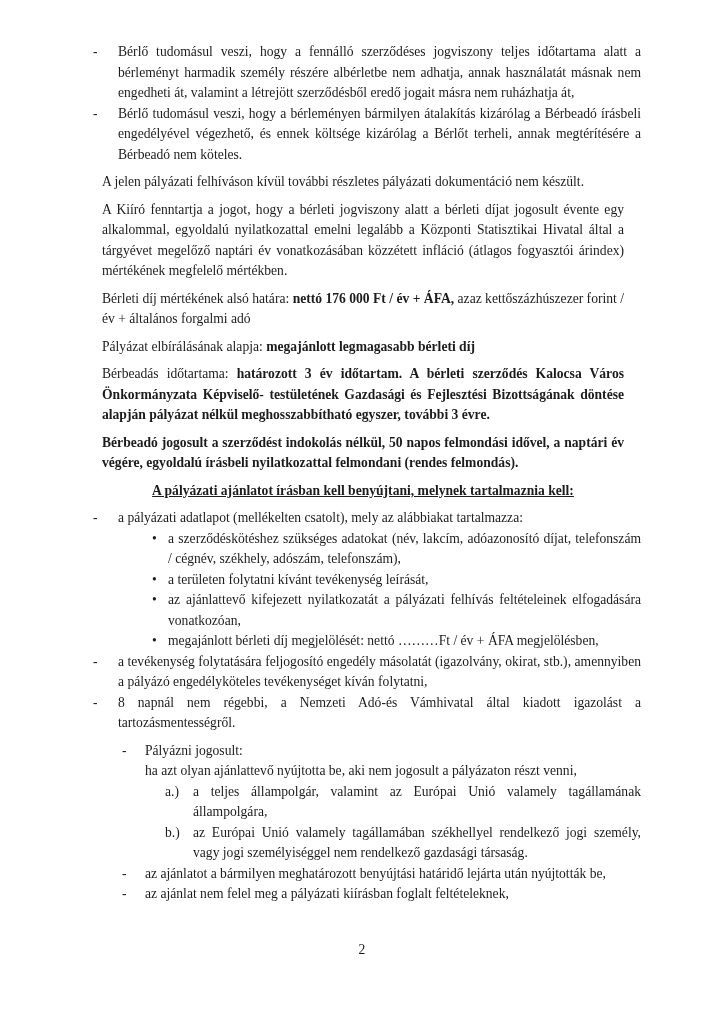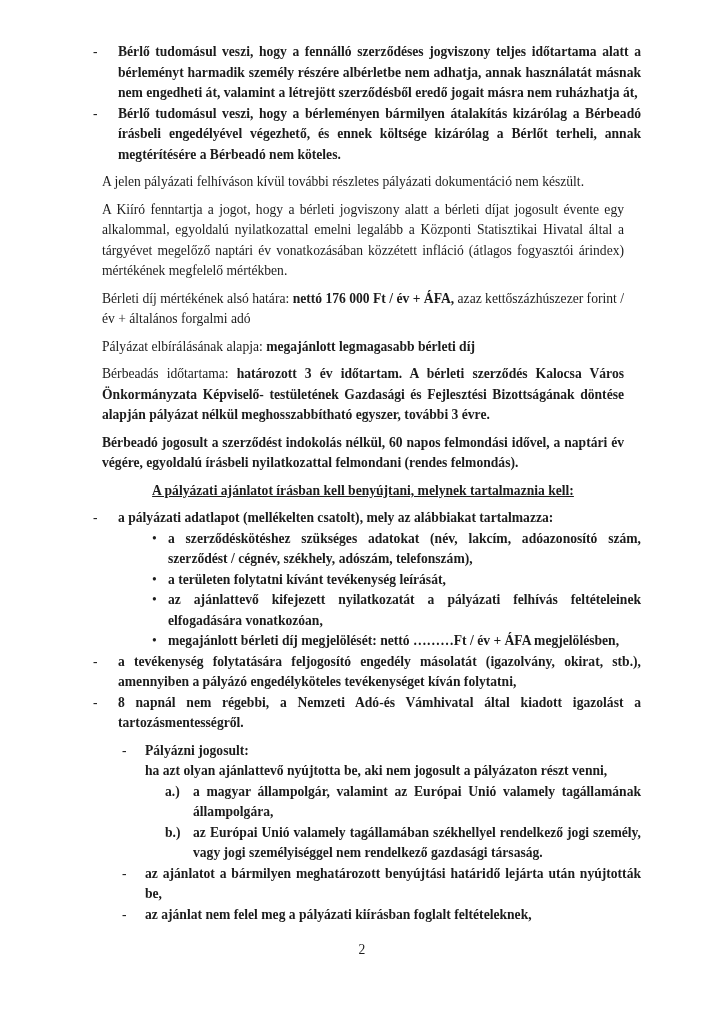--- a/index.html
+++ b/index.html
@@ -51,21 +51,20 @@
     width: 23px;
   }
   .abc-item > .marker {
     margin-left: 20px;
     width: 28px;
   }
   .txt {
     flex: 1 1 auto;
     text-align: justify;
     min-width: 0;
-    font-weight: bold;
   }
   .page-number {
     position: absolute;
     left: 0;
     right: 0;
     top: 940px;
     text-align: center;
   }
 </style>
 </head>
@@ -88,32 +87,32 @@
     <p class="para">A jelen pályázati felhíváson kívül további részletes pályázati dokumentáció nem készült.</p>
 
     <p class="para">A Kiíró fenntartja a jogot, hogy a bérleti jogviszony alatt a bérleti díjat jogosult évente egy alkalommal, egyoldalú nyilatkozattal emelni legalább a Központi Statisztikai Hivatal által a tárgyévet megelőző naptári év vonatkozásában közzétett infláció (átlagos fogyasztói árindex) mértékének megfelelő mértékben.</p>
 
     <p class="para"><span>Bérleti díj mértékének alsó határa: </span><span class="b">nettó 176 000 Ft / év + ÁFA,</span><span> azaz kettőszázhúszezer forint / év + általános forgalmi adó</span></p>
 
     <p class="para"><span>Pályázat elbírálásának alapja: </span><span class="b">megajánlott legmagasabb bérleti díj</span></p>
 
     <p class="para"><span>Bérbeadás időtartama: </span><span class="b">határozott 3 év időtartam. A bérleti szerződés Kalocsa Város Önkormányzata Képviselő- testületének Gazdasági és Fejlesztési Bizottságának döntése alapján pályázat nélkül meghosszabbítható egyszer, további 3 évre.</span></p>
 
-    <p class="para b">Bérbeadó jogosult a szerződést indokolás nélkül, 60 napos felmondási idővel, a naptári év végére, egyoldalú írásbeli nyilatkozattal felmondani (rendes felmondás).</p>
+    <p class="para b">Bérbeadó jogosult a szerződést indokolás nélkül, 50 napos felmondási idővel, a naptári év végére, egyoldalú írásbeli nyilatkozattal felmondani (rendes felmondás).</p>
 
     <p class="para heading">A pályázati ajánlatot írásban kell benyújtani, melynek tartalmaznia kell:</p>
 
     <div class="dash-list">
       <div class="flex-row dash-item">
         <span class="marker">-</span>
         <div class="txt">a pályázati adatlapot (mellékelten csatolt), mely az alábbiakat tartalmazza:</div>
       </div>
       <div class="flex-row bullet-item">
         <span class="marker">•</span>
-        <div class="txt">a szerződéskötéshez szükséges adatokat (név, lakcím, adóazonosító szám, szerződést / cégnév, székhely, adószám, telefonszám),</div>
+        <div class="txt">a szerződéskötéshez szükséges adatokat (név, lakcím, adóazonosító díjat, telefonszám / cégnév, székhely, adószám, telefonszám),</div>
       </div>
       <div class="flex-row bullet-item">
         <span class="marker">•</span>
         <div class="txt">a területen folytatni kívánt tevékenység leírását,</div>
       </div>
       <div class="flex-row bullet-item">
         <span class="marker">•</span>
         <div class="txt">az ajánlattevő kifejezett nyilatkozatát a pályázati felhívás feltételeinek elfogadására vonatkozóan,</div>
       </div>
       <div class="flex-row bullet-item">
@@ -133,21 +132,21 @@
 
 
     <div class="dash-list">
       <div class="flex-row inv-item">
         <span class="marker">-</span>
         <div class="txt">
           <div>Pályázni jogosult:</div>
           <div>ha azt olyan ajánlattevő nyújtotta be, aki nem jogosult a pályázaton részt venni,</div>
           <div class="flex-row abc-item">
             <span class="marker">a.)</span>
-            <div class="txt">a magyar állampolgár, valamint az Európai Unió valamely tagállamának állampolgára,</div>
+            <div class="txt">a teljes állampolgár, valamint az Európai Unió valamely tagállamának állampolgára,</div>
           </div>
           <div class="flex-row abc-item">
             <span class="marker">b.)</span>
             <div class="txt">az Európai Unió valamely tagállamában székhellyel rendelkező jogi személy, vagy jogi személyiséggel nem rendelkező gazdasági társaság.</div>
           </div>
         </div>
       </div>
       <div class="flex-row inv-item">
         <span class="marker">-</span>
         <div class="txt">az ajánlatot a bármilyen meghatározott benyújtási határidő lejárta után nyújtották be,</div>

